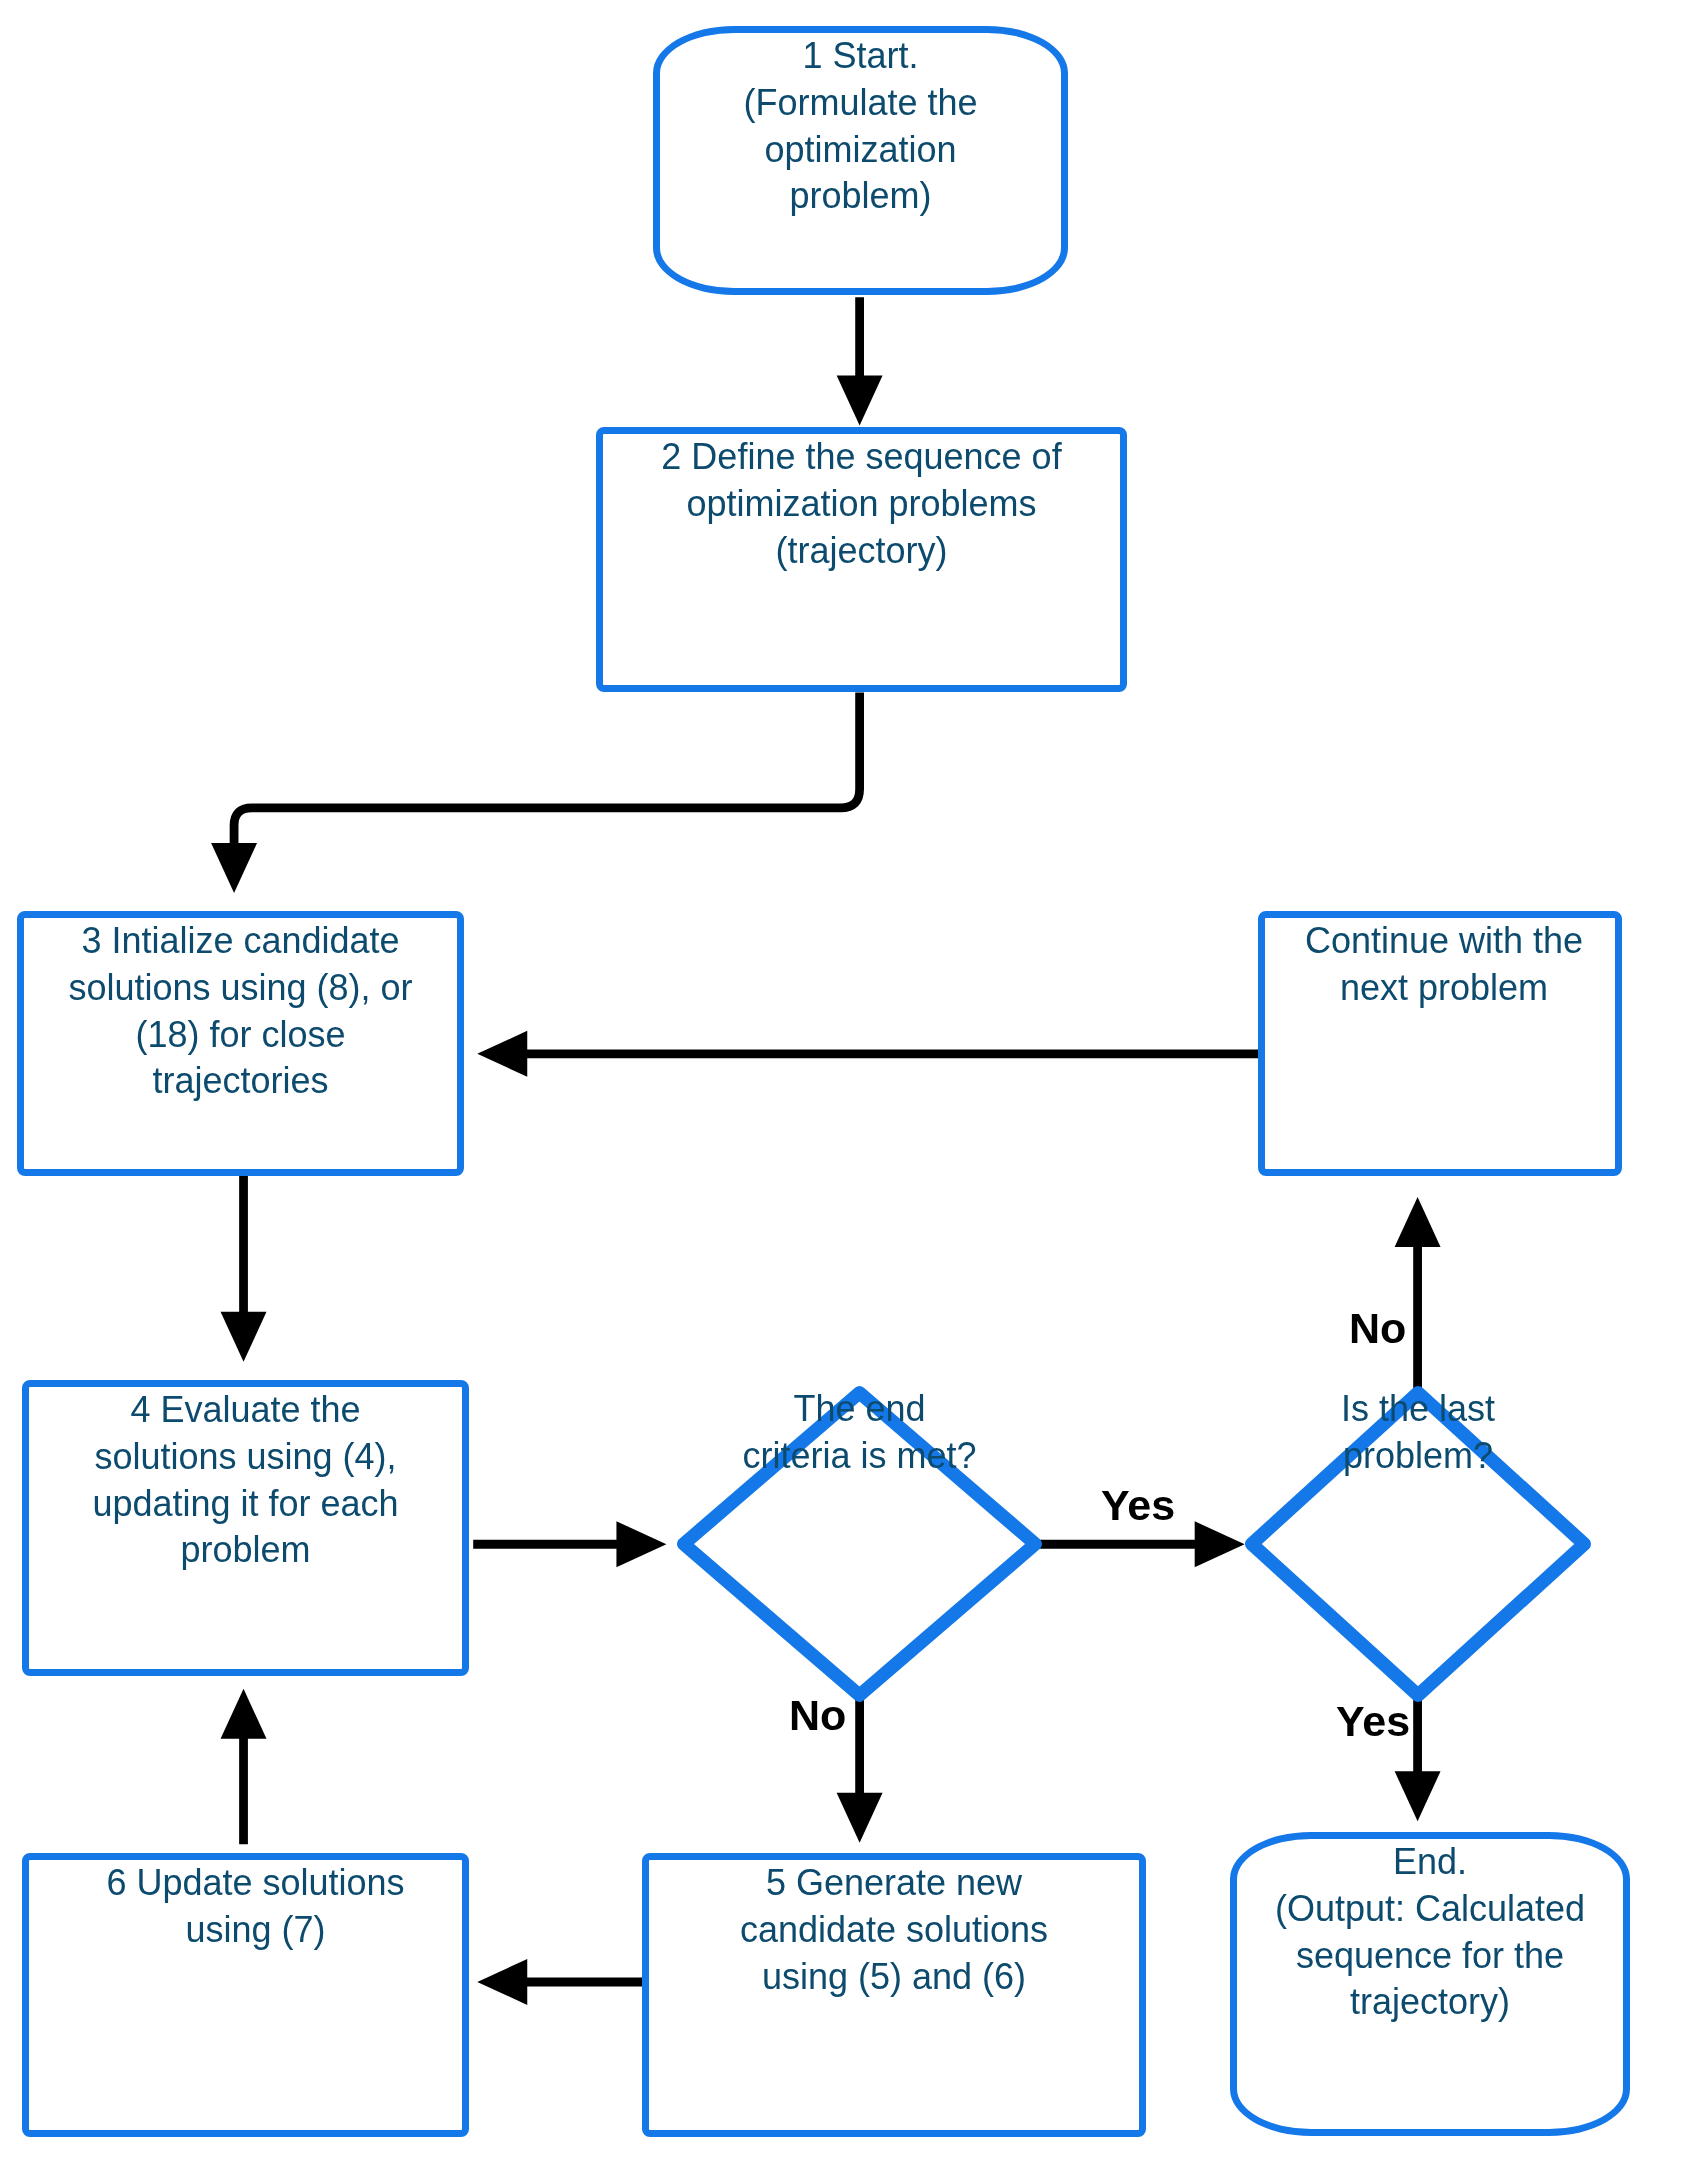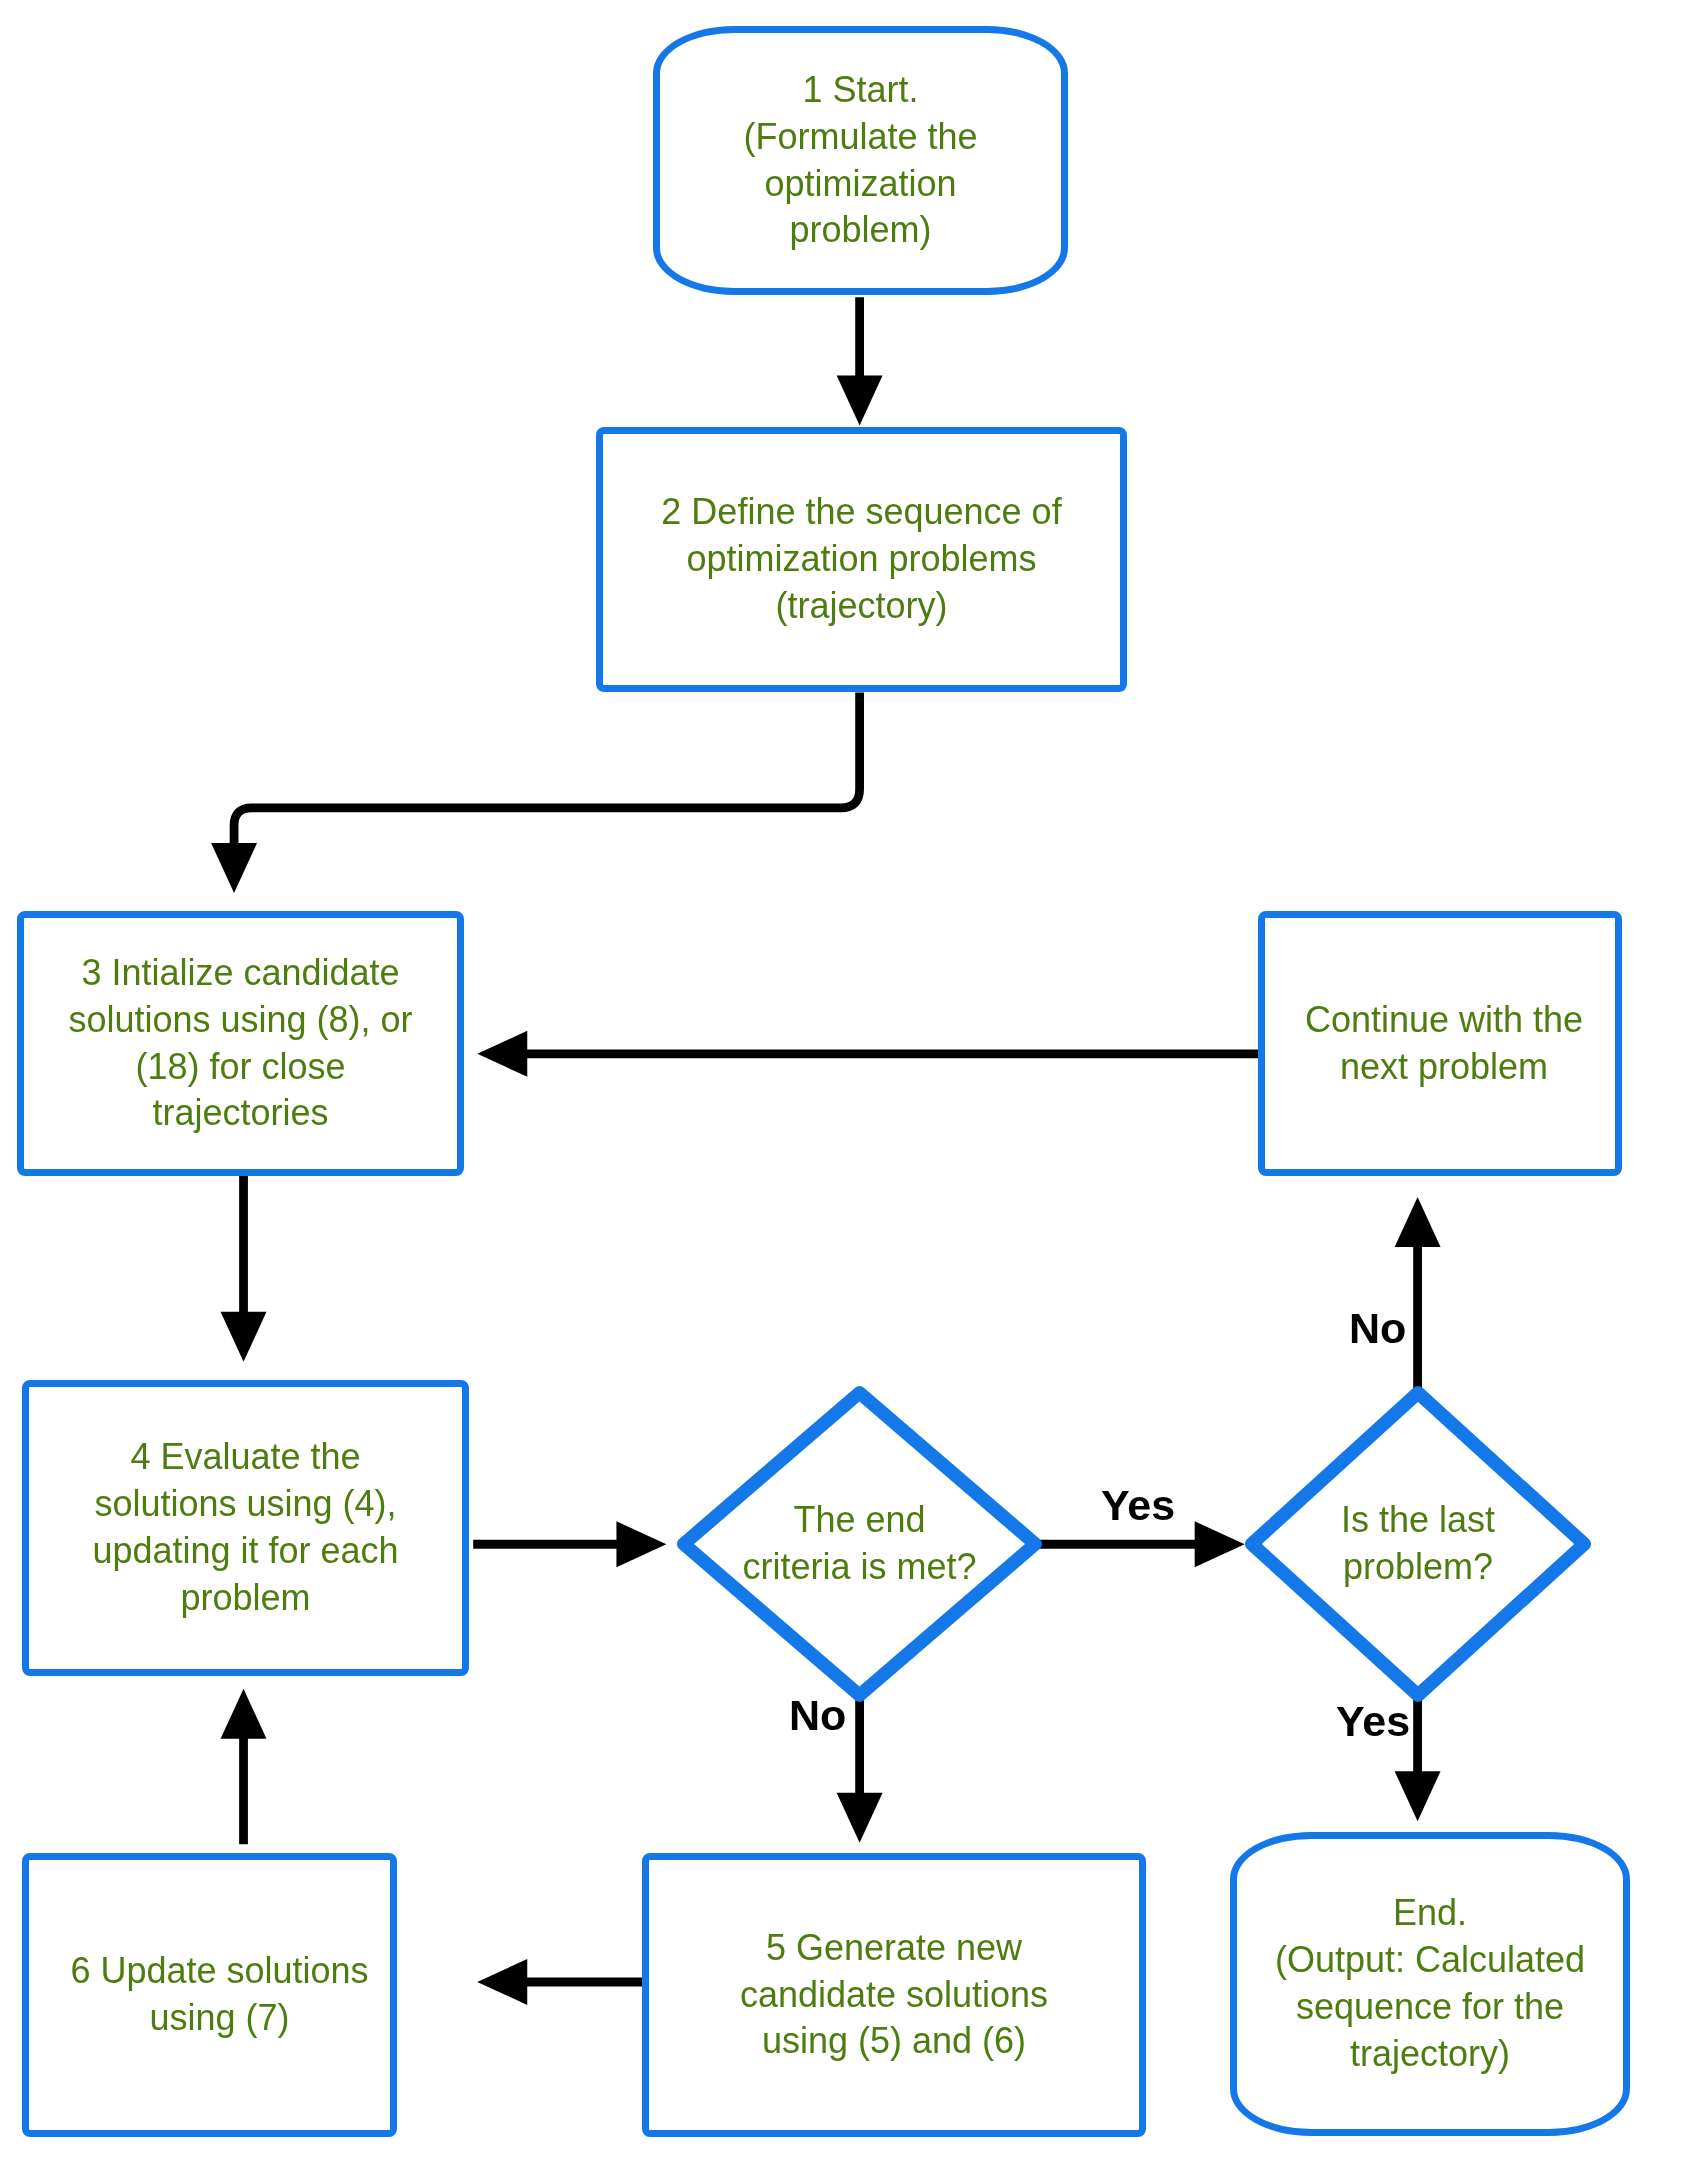--- a/index.html
+++ b/index.html
@@ -35,24 +35,23 @@
   }
   .edge-head {
     fill: #000000;
     stroke: none;
   }
   
   .node {
     position: absolute;
     box-sizing: border-box;
     display: flex;
-    align-items: center;
     justify-content: center;
     text-align: center;
-    color: #4d7c0f;
+    color: #0c4a6e;
     background: #ffffff;
   }
   .node .txt {
     display: block;
     white-space: pre-line;
     line-height: 1.30;
     padding: 0 9.5px;
   }
   .shape-process,
   .shape-terminal {
@@ -208,21 +207,21 @@
   </div>
 
   <div class="node shape-decision fs-node" style="left:1245px; top:1386px; width:346px; height:316px;">
     <svg viewBox="0 0 512 468" preserveAspectRatio="none">
       <polygon points="256,10 502,234 256,458 10,234" fill="#FFFFFF" stroke="#1478E8" stroke-width="20" stroke-linejoin="round"></polygon>
     </svg>
     <span class="txt">Is the last
 problem?</span>
   </div>
 
-  <div class="node shape-process fs-node" style="left:22px; top:1853px; width:375px; height:284px;padding-left:20px;">
+  <div class="node shape-process fs-node" style="left:22px; top:1853px; width:447px; height:284px;padding-left:20px;">
     <span class="txt">6 Update solutions
 using (7)</span>
   </div>
 
   <div class="node shape-process fs-node" style="left:642px; top:1853px; width:504px; height:284px;">
     <span class="txt">5 Generate new
 candidate solutions
 using (5) and (6)</span>
   </div>
 

